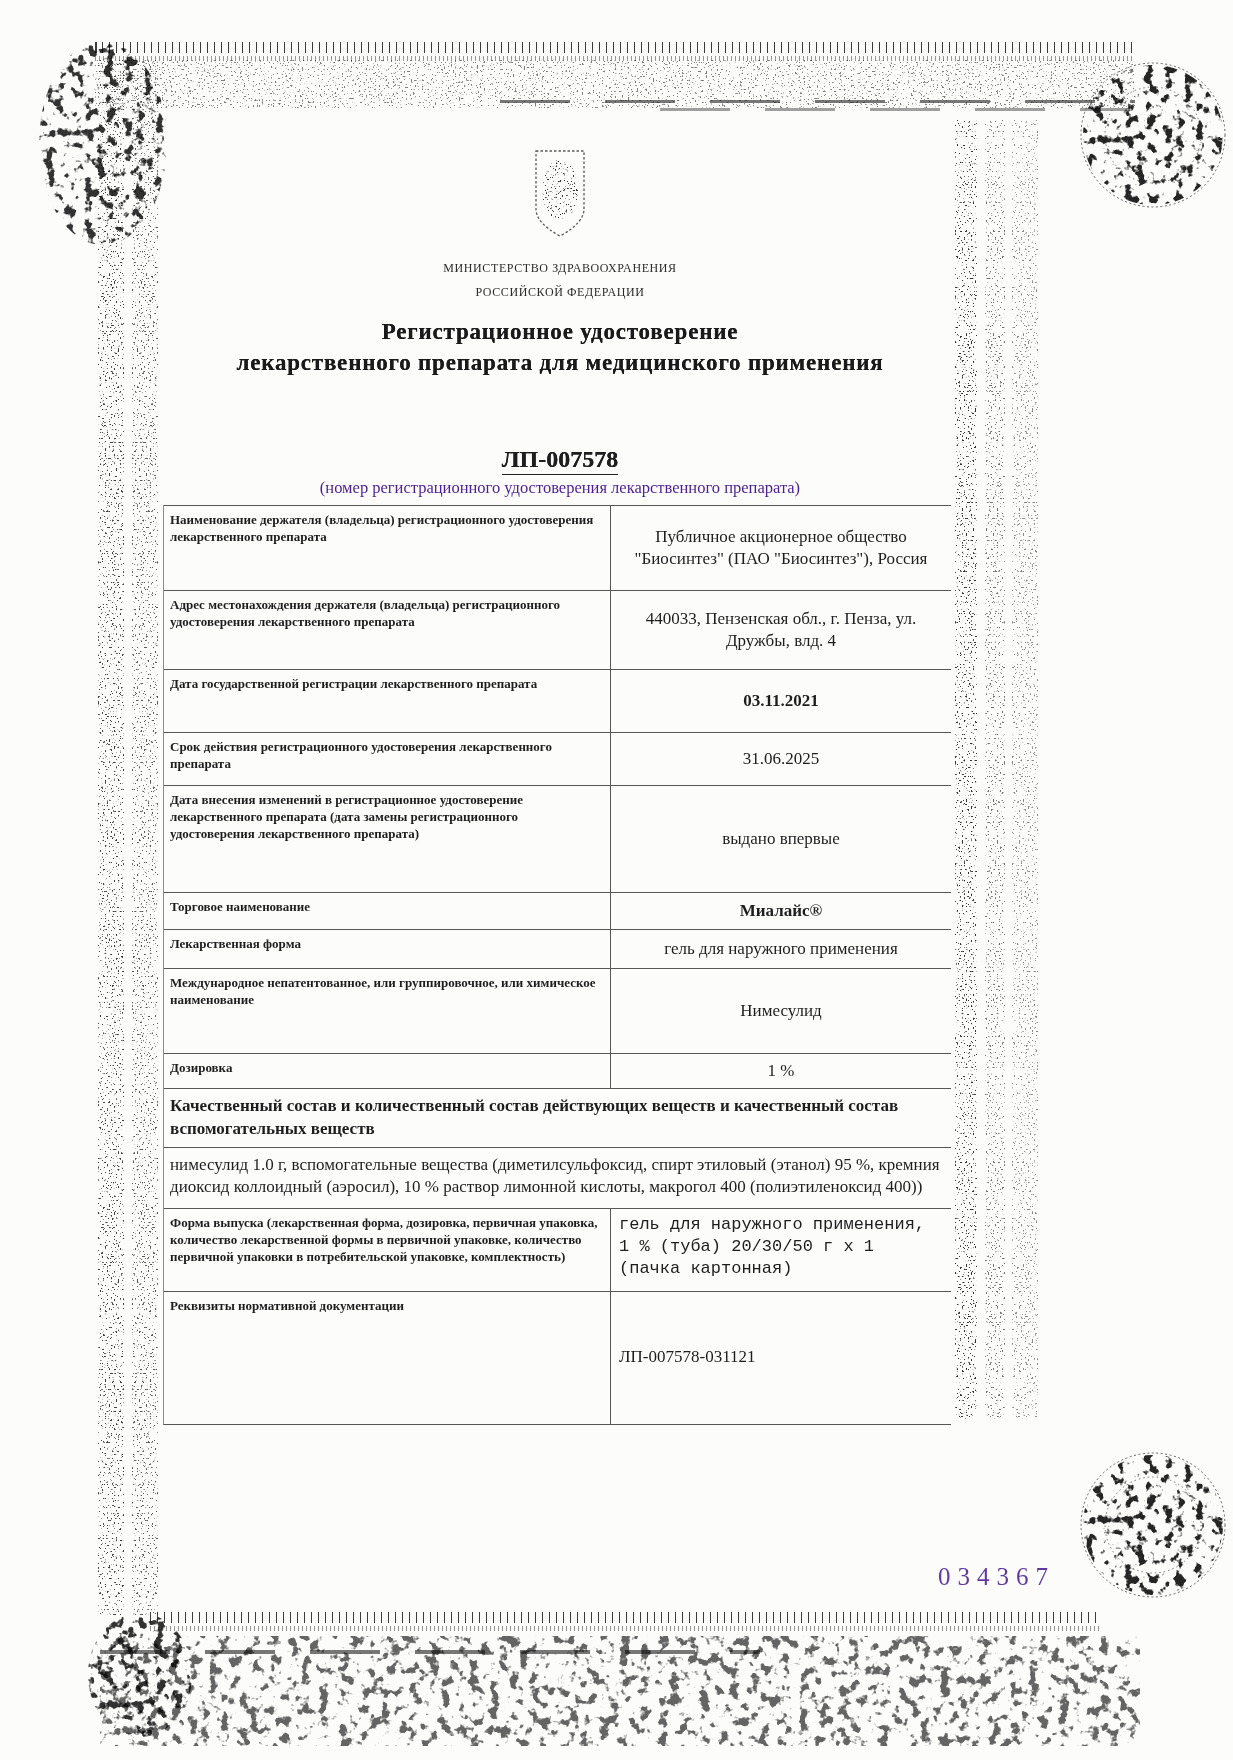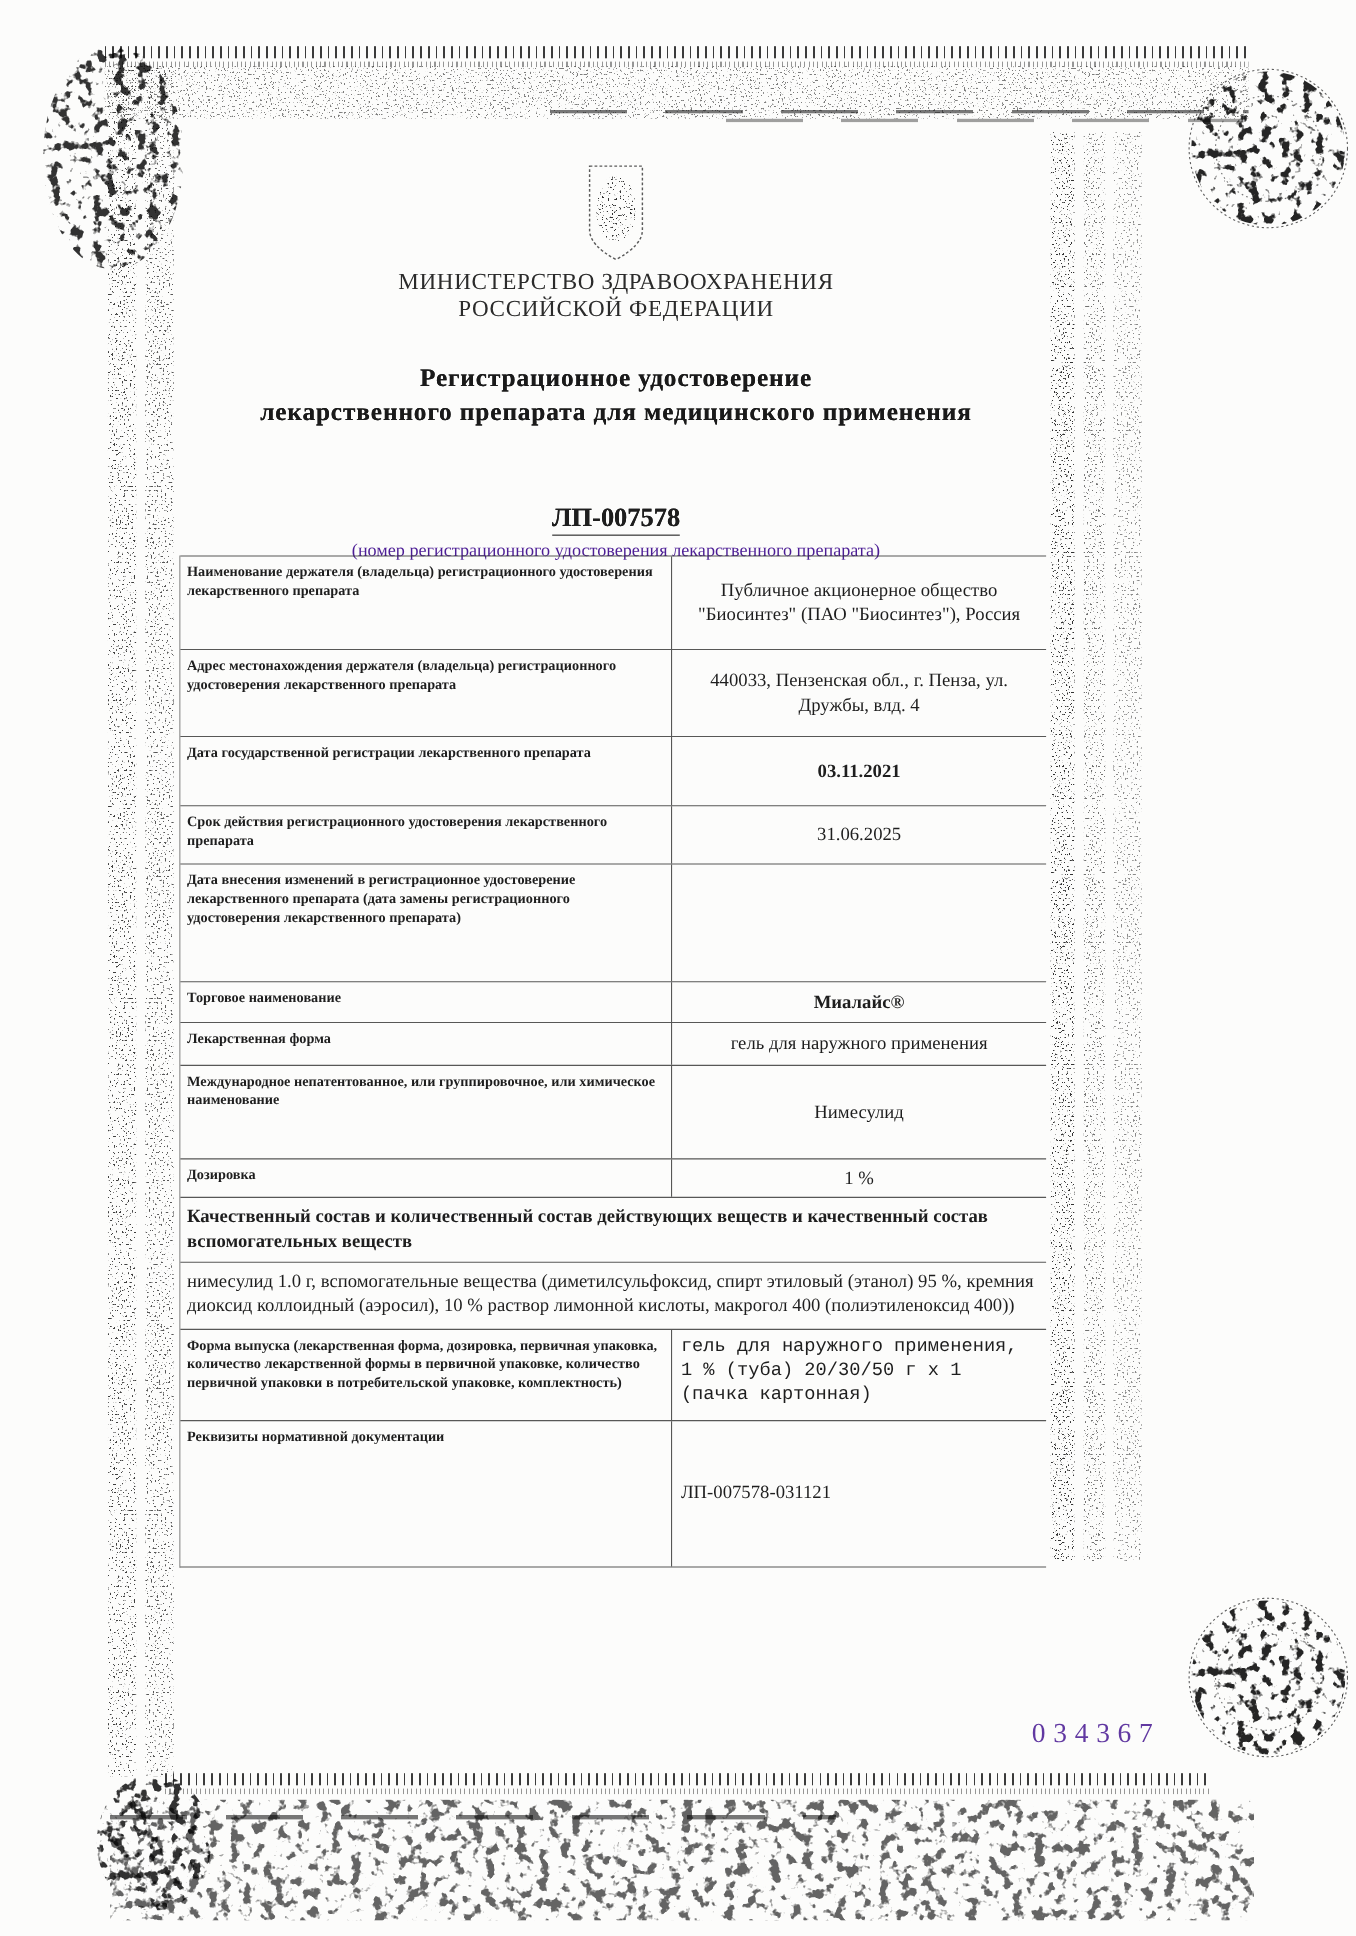--- a/index.html
+++ b/index.html
@@ -8,22 +8,22 @@
   
   .orn{position:absolute;pointer-events:none;}
   .ticks-h{background:
       repeating-linear-gradient(90deg, rgba(25,25,25,.85) 0 1.5px, transparent 1.5px 7px) 0 0/100% 11px no-repeat,
       repeating-linear-gradient(90deg, rgba(25,25,25,.45) 0 1px, transparent 1px 4px) 0 14px/100% 5px no-repeat;}
   .smear{background:repeating-linear-gradient(90deg, rgba(30,30,30,.6) 0 70px, transparent 70px 105px);}
   svg.orn{display:block;}
   
   .header{position:absolute;left:170px;top:148px;width:780px;text-align:center;z-index:3;}
   .emblem{display:block;margin:0 auto;}
-  .ministry{margin-top:2px;font-size:21px;line-height:24px;letter-spacing:.6px;color:#2b2b2b;}
-  .doc-title{margin-top:36px;font-size:23px;line-height:31px;font-weight:700;letter-spacing:.8px;color:#1a1a1a;
+  .ministry{margin-top:14px;font-size:12px;line-height:24px;letter-spacing:.6px;color:#2b2b2b;}
+  .doc-title{margin-top:12px;font-size:23px;line-height:31px;font-weight:700;letter-spacing:.8px;color:#1a1a1a;
              text-shadow:0 0 .5px #1a1a1a;}
   .reg-number{margin-top:68px;font-size:24px;font-weight:700;display:inline-block;
               border-bottom:1.6px solid #222;padding-bottom:1px;text-shadow:0 0 .4px #111;}
   .reg-caption{margin-top:3px;font-size:16.5px;color:#4c1d95;}
   
   .reg-table{position:absolute;left:163px;top:505px;width:787px;z-index:3;
              border-left:1px solid rgba(45,45,45,.55);border-bottom:1px solid rgba(45,45,45,.8);}
   .trow{display:flex;border-top:1px solid rgba(45,45,45,.8);}
   .lcell{width:447px;box-sizing:border-box;padding:5px 12px 5px 6px;font-size:13px;line-height:1.32;
          border-right:1px solid rgba(45,45,45,.8);}
@@ -143,20 +143,21 @@
       <div class="trow">
         <div class="lcell b">Дата государственной регистрации лекарственного препарата</div>
         <div class="vcell ac b">03.11.2021</div>
       </div>
       <div class="trow">
         <div class="lcell b">Срок действия регистрационного удостоверения лекарственного препарата</div>
         <div class="vcell ac">31.06.2025</div>
       </div>
       <div class="trow">
         <div class="lcell b">Дата внесения изменений в регистрационное удостоверение лекарственного препарата (дата замены регистрационного удостоверения лекарственного препарата)</div>
+        <div class="vcell ac">выдано впервые</div>
       </div>
       <div class="trow">
         <div class="lcell b">Торговое наименование</div>
         <div class="vcell ac b">Миалайс®</div>
       </div>
       <div class="trow">
         <div class="lcell b">Лекарственная форма</div>
         <div class="vcell ac">гель для наружного применения</div>
       </div>
       <div class="trow">

